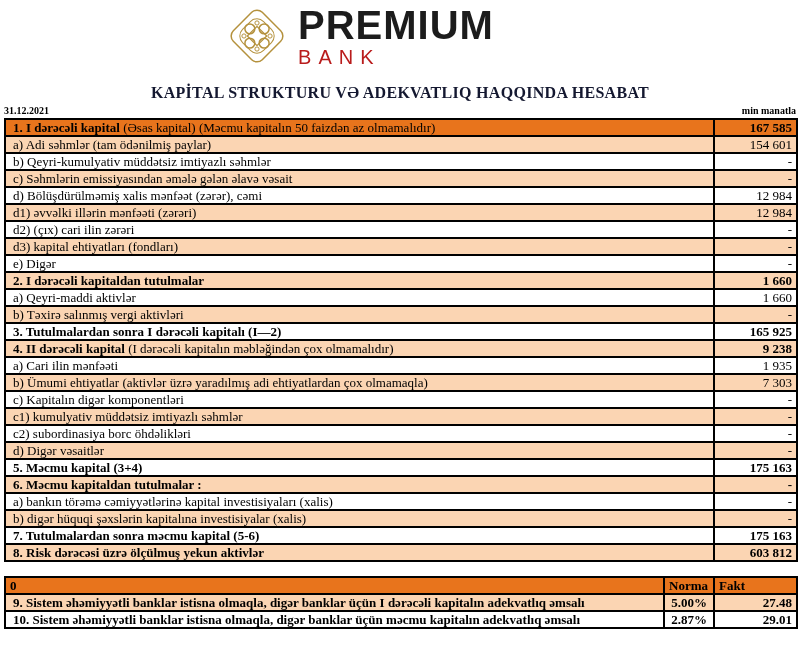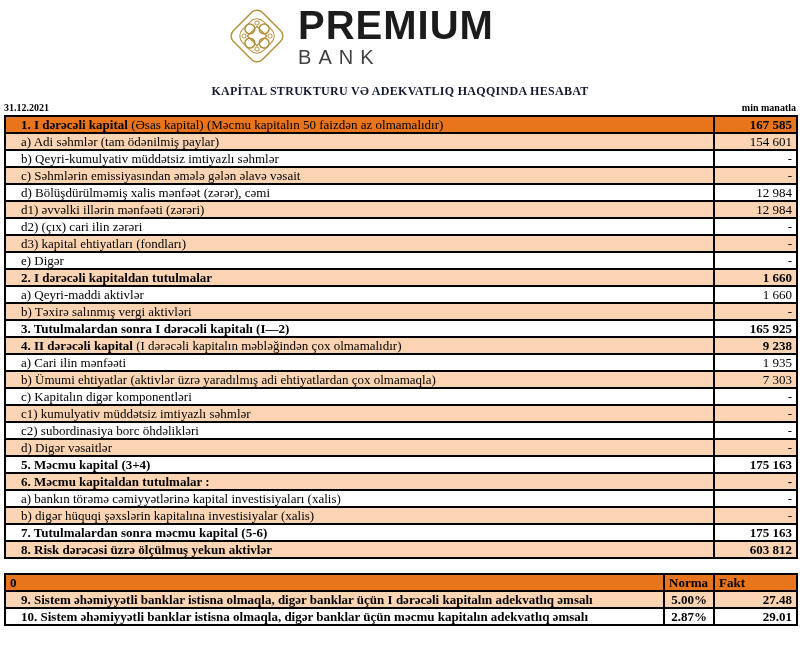--- a/index.html
+++ b/index.html
@@ -8,33 +8,33 @@
   .page{position:relative;width:800px;height:527px;}
 
   
   .logo-row{display:flex;justify-content:center;align-items:center;
             gap:10px;padding-top:4px;height:64px;transform:translateX(-40px);}
   .emblem{width:62px;height:62px;flex:0 0 auto;}
   .logo-text{display:flex;flex-direction:column;align-items:flex-start;line-height:1;}
   .brand{font-family:"Liberation Sans", sans-serif;font-weight:bold;
          font-size:40px;letter-spacing:1px;color:#1c1c1c;}
   .brand-sub{font-family:"Liberation Sans", sans-serif;font-weight:400;
-         font-size:20px;letter-spacing:7px;color:#404040;margin-top:2px;}
-
-  .report-title{text-align:center;font-weight:bold;font-size:12px;
+         font-size:20px;letter-spacing:7px;color:#b91c1c;margin-top:2px;}
+
+  .report-title{text-align:center;font-weight:bold;font-size:16px;
                 color:#141830;margin-top:16px;letter-spacing:0.3px;}
   .meta-row{display:flex;justify-content:space-between;align-items:flex-end;
             padding:0 4px;margin-top:3px;font-weight:bold;font-size:10px;}
 
   
   table{border-collapse:collapse;table-layout:fixed;width:792px;
         margin:2px 4px 0 4px;}
   td,th{border:2px solid #000;font-size:13px;height:15px;line-height:15px;
         padding:0 4px;overflow:hidden;white-space:nowrap;}
-  td.label{text-align:left;padding-left:15px;}
+  td.label{text-align:left;padding-left:7px;}
   td.value,th.value{width:83px;text-align:right;}
   th.norma,td.norma{width:50px;text-align:center;}
   .indent-1{padding-left:18px;}
   .indent-2{padding-left:38px;}
   .bold{font-weight:bold;}
   .bg-orange{background:#E8741C;}
   .bg-peach{background:#FBD5B3;}
   .bg-white{background:#fff;}
   .ratio-table{margin-top:14px;}
   .ratio-table th{text-align:left;}

